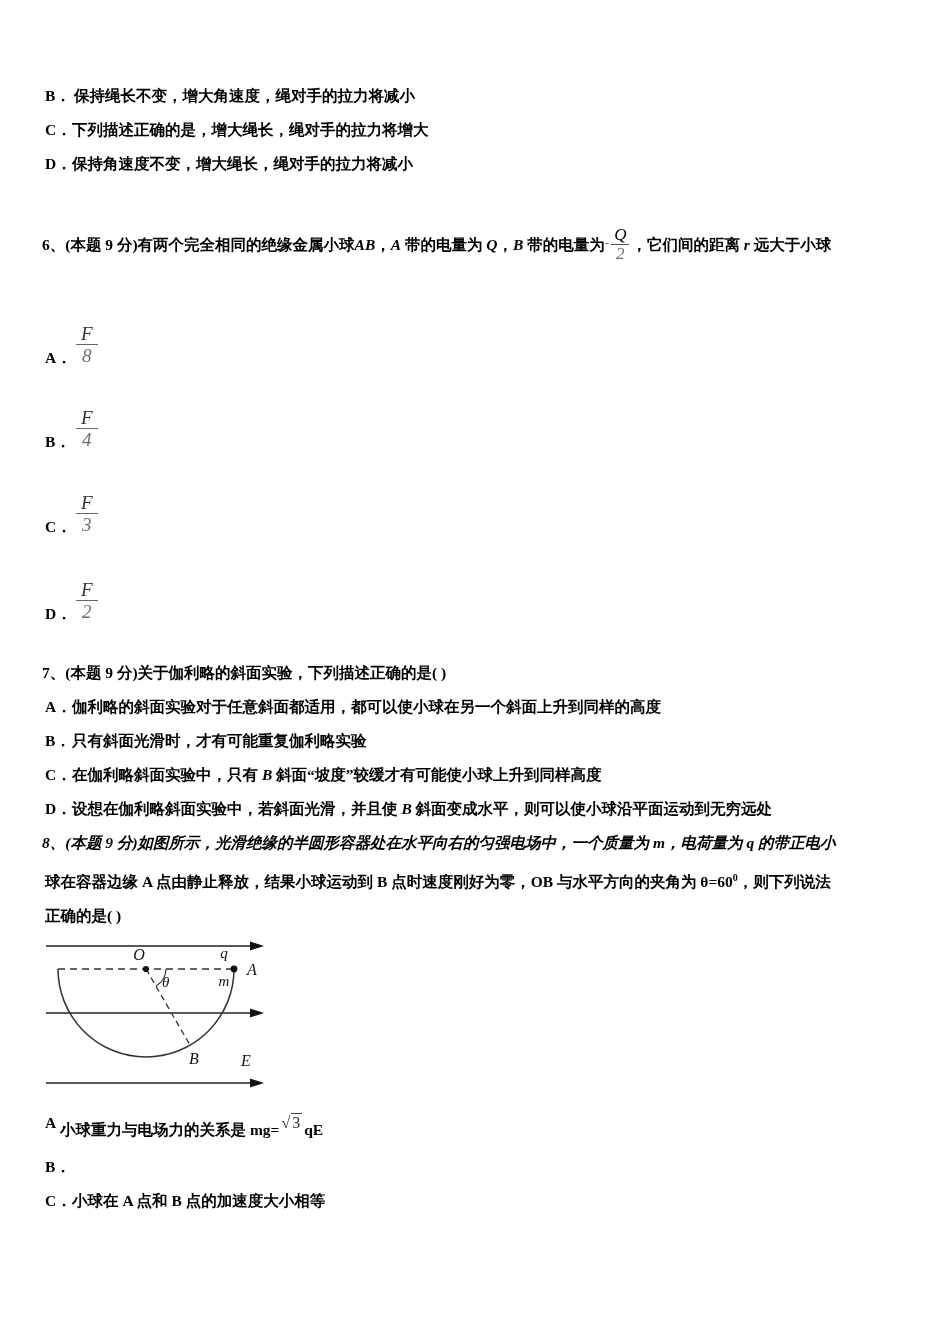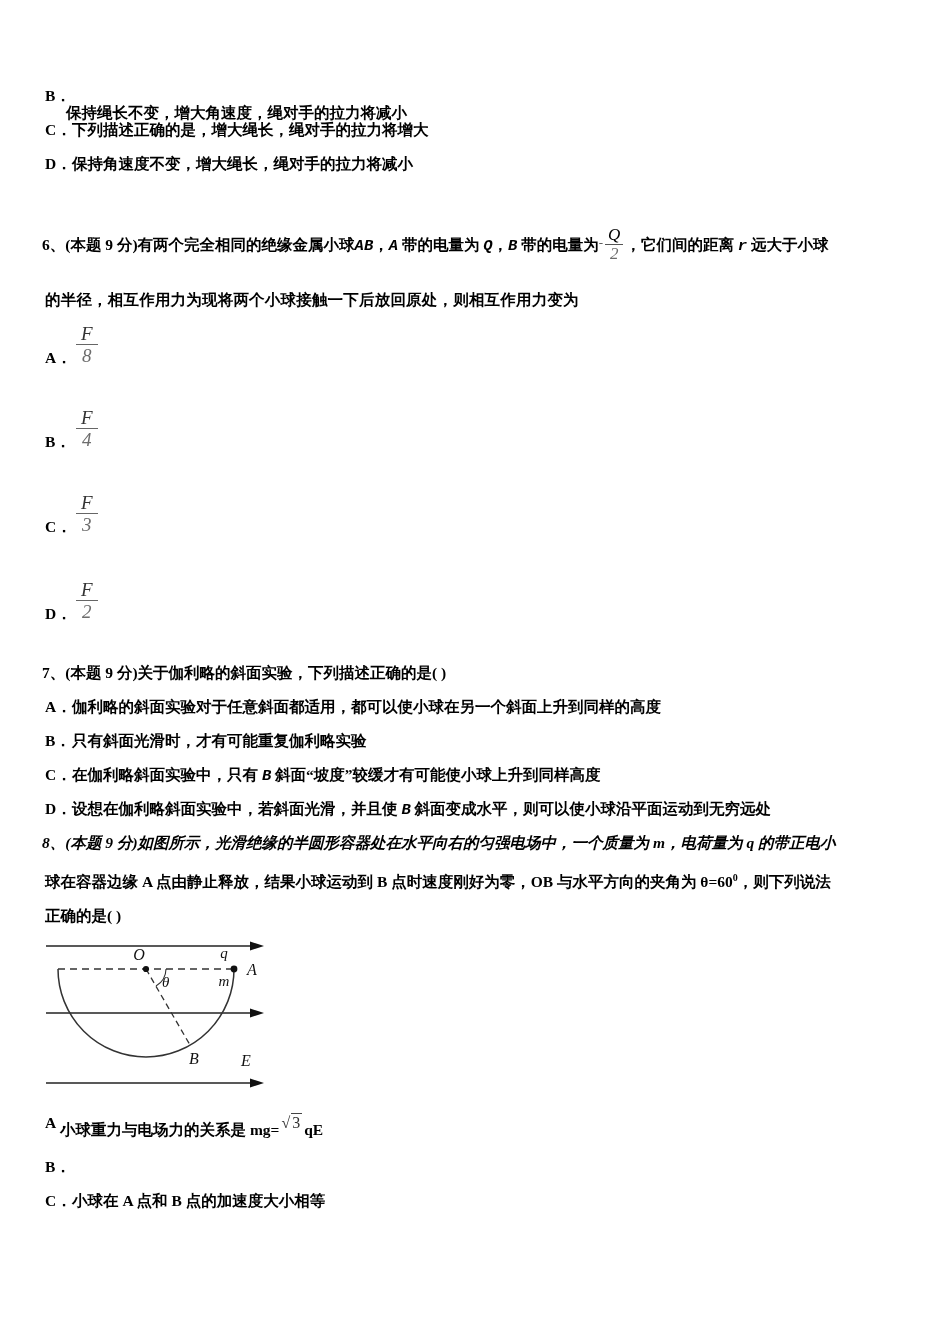--- a/index.html
+++ b/index.html
@@ -44,21 +44,21 @@
     white-space: nowrap;
   }
   .qhead {
     position: absolute;
     font-size: 15.5px;
     font-weight: bold;
     white-space: nowrap;
   }
   .ital {
     font-style: italic;
-    font-family: Liberation Mono, monospace;
+    font-family: Liberation Serif, serif;
   }
 
   
   .frac {
     display: inline-block;
     vertical-align: -0.55em;
     text-align: center;
     font-style: italic;
     font-weight: normal;
     font-family: "Liberation Serif", serif;
@@ -136,33 +136,32 @@
   #figure {
     position: absolute;
   }
 </style>
 </head>
 <body>
 
 <div class="page">
 
   <div class="opt-label" style="left:45px; top:86px;">B．</div>
-  <div class="opt-text" style="left:66px; top:86px;margin-top:17px;">保持绳长不变，增大角速度，绳对手的拉力将减小</div>
+  <div class="opt-text" style="left:74px; top:86px;">保持绳长不变，增大角速度，绳对手的拉力将减小</div>
 
   <div class="opt-label" style="left:45px; top:120px;">C．</div>
   <div class="opt-text" style="left:72px; top:120px;">下列描述正确的是，增大绳长，绳对手的拉力将增大</div>
 
   <div class="opt-label" style="left:45px; top:154px;">D．</div>
   <div class="opt-text" style="left:72px; top:154px;">保持角速度不变，增大绳长，绳对手的拉力将减小</div>
 
   <div class="qhead" style="left:42px; top:226px;">
     <span>6、</span><span>(本题 9 分)</span><span>有两个完全相同的绝缘金属小球</span><span class="ital">AB</span><span>，</span><span class="ital">A</span><span> 带的电量为 </span><span class="ital">Q</span><span>，</span><span class="ital">B</span><span> 带的电量为</span><span class="minus-sign">-</span><span class="frac"><span class="num">Q</span><span class="den">2</span></span><span>，它们间的距离 </span><span class="ital">r</span><span> 远大于小球</span>
   </div>
 
-  <div class="line" style="left:45px; top:289px;">的半径，相互作用力为现将两个小球接触一下后放回原处，则相互作用力变为</div>
 
   <div class="opt-label" style="left:45px; top:348px;">A．</div>
   <div class="frac-block" style="left:76px; top:324px;">
     <span class="num">F</span>
     <span class="den">8</span>
   </div>
 
   <div class="opt-label" style="left:45px; top:432px;">B．</div>
   <div class="frac-block" style="left:76px; top:408px;">
     <span class="num">F</span>

